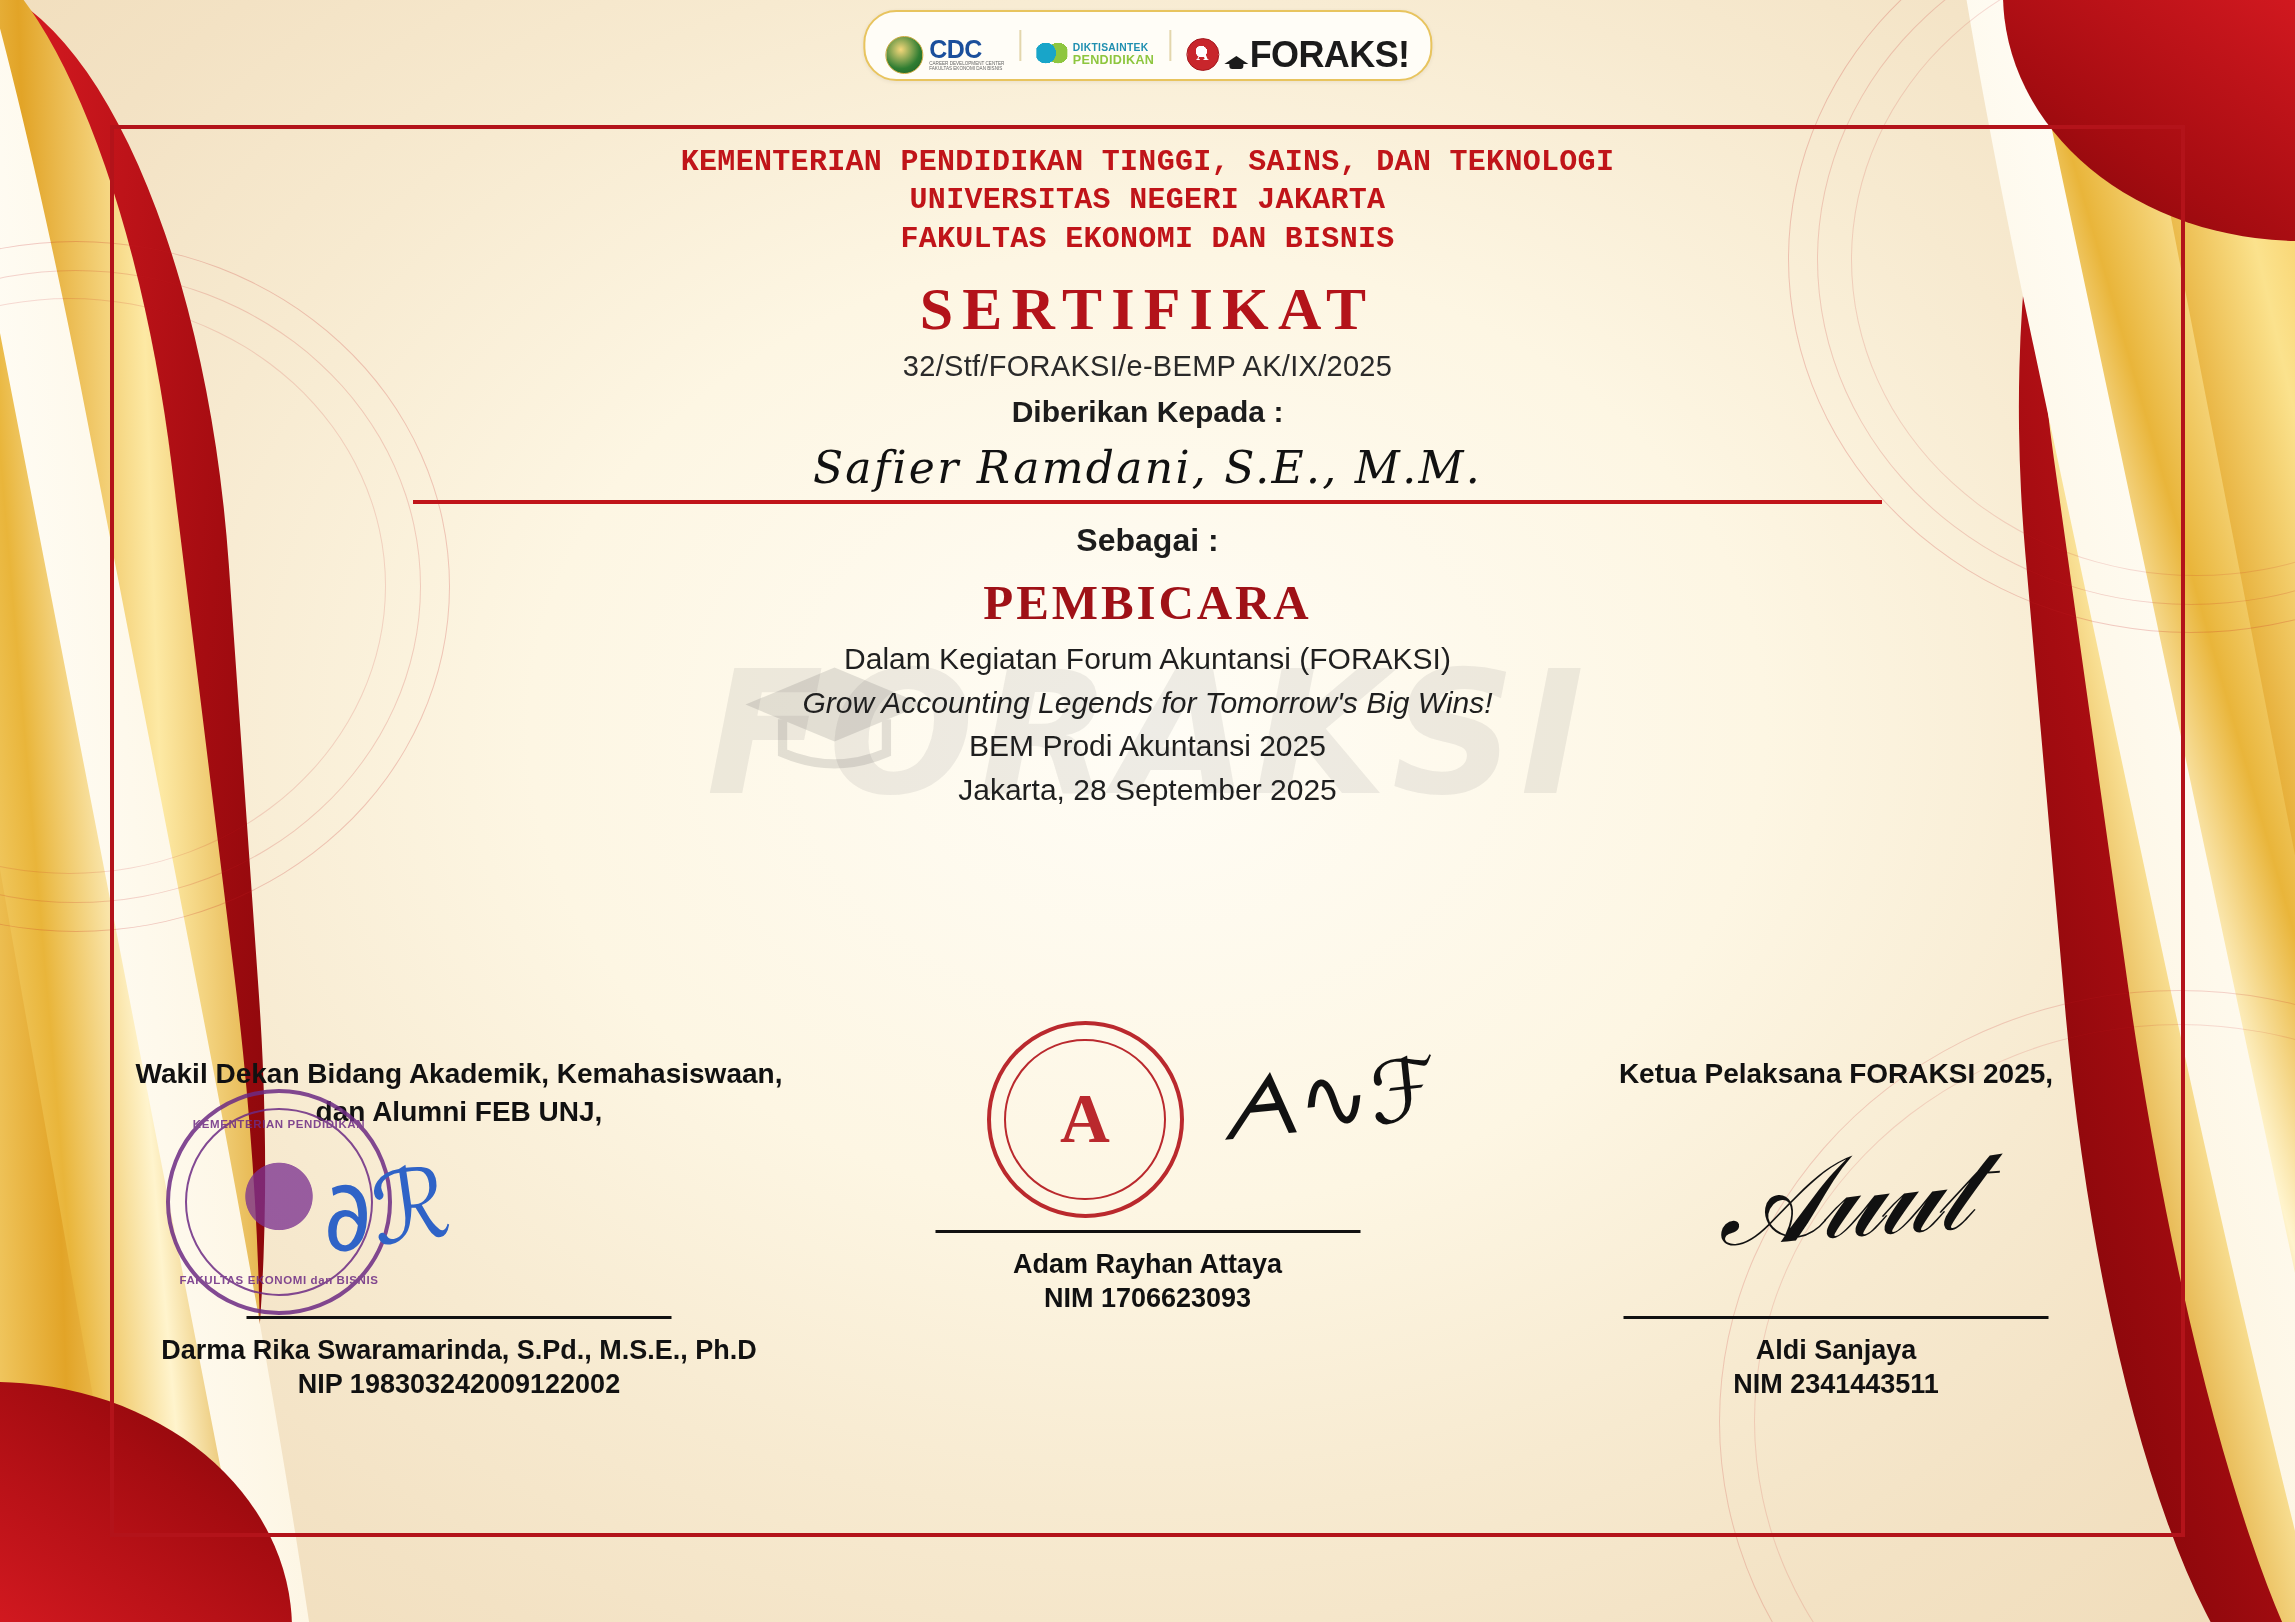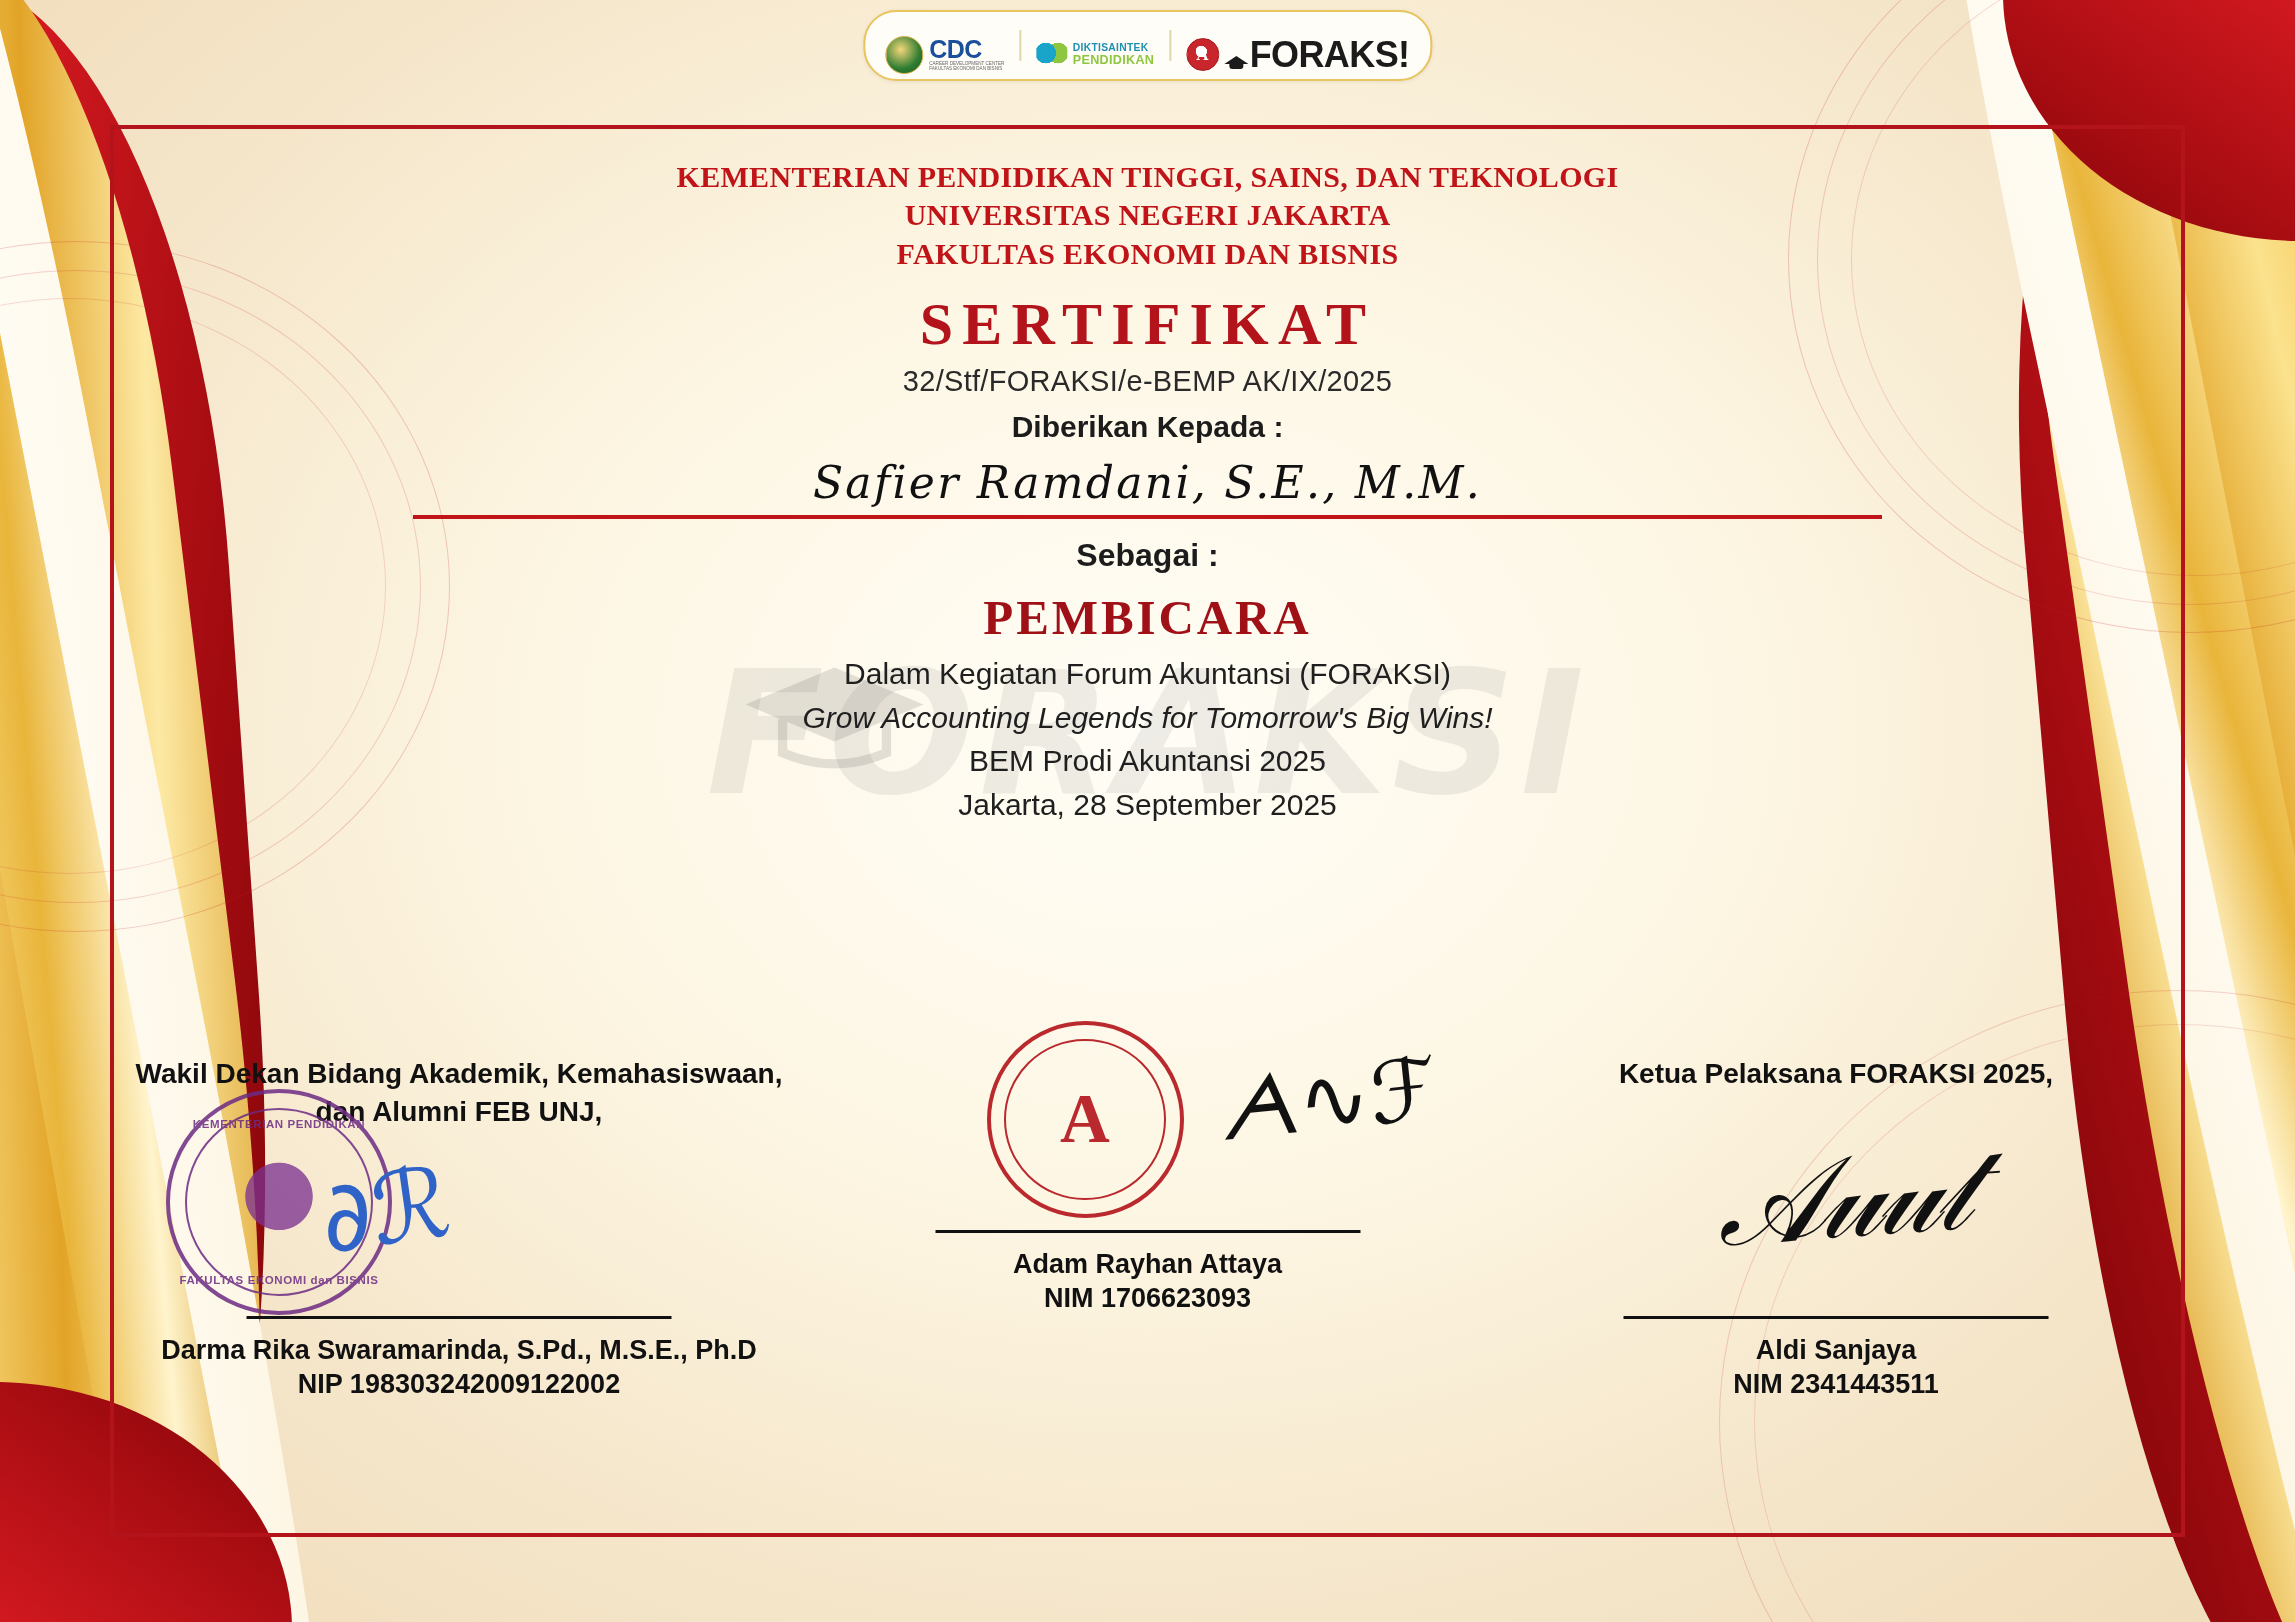--- a/index.html
+++ b/index.html
@@ -234,23 +234,23 @@
   }
 
   
   .content {
     position: absolute;
     left: 110px; right: 110px;
     top: 125px;
     text-align: center;
   }
   .org-lines {
-    margin-top: 33px;
+    margin-top: 18px;
     color: #c01419;
-    font-family: Liberation Serif, serif;
+    font-family: Liberation Mono, monospace;
     font-weight: 700;
     letter-spacing: 0.3px;
   }
   .org-1 { font-size: 30px; line-height: 1.28; }
   .org-2 { font-size: 30px; line-height: 1.28; }
   .org-3 { font-size: 30px; line-height: 1.28; }
 
   .title {
     margin-top: 19.5px;
     font-family: "Liberation Serif", serif;

